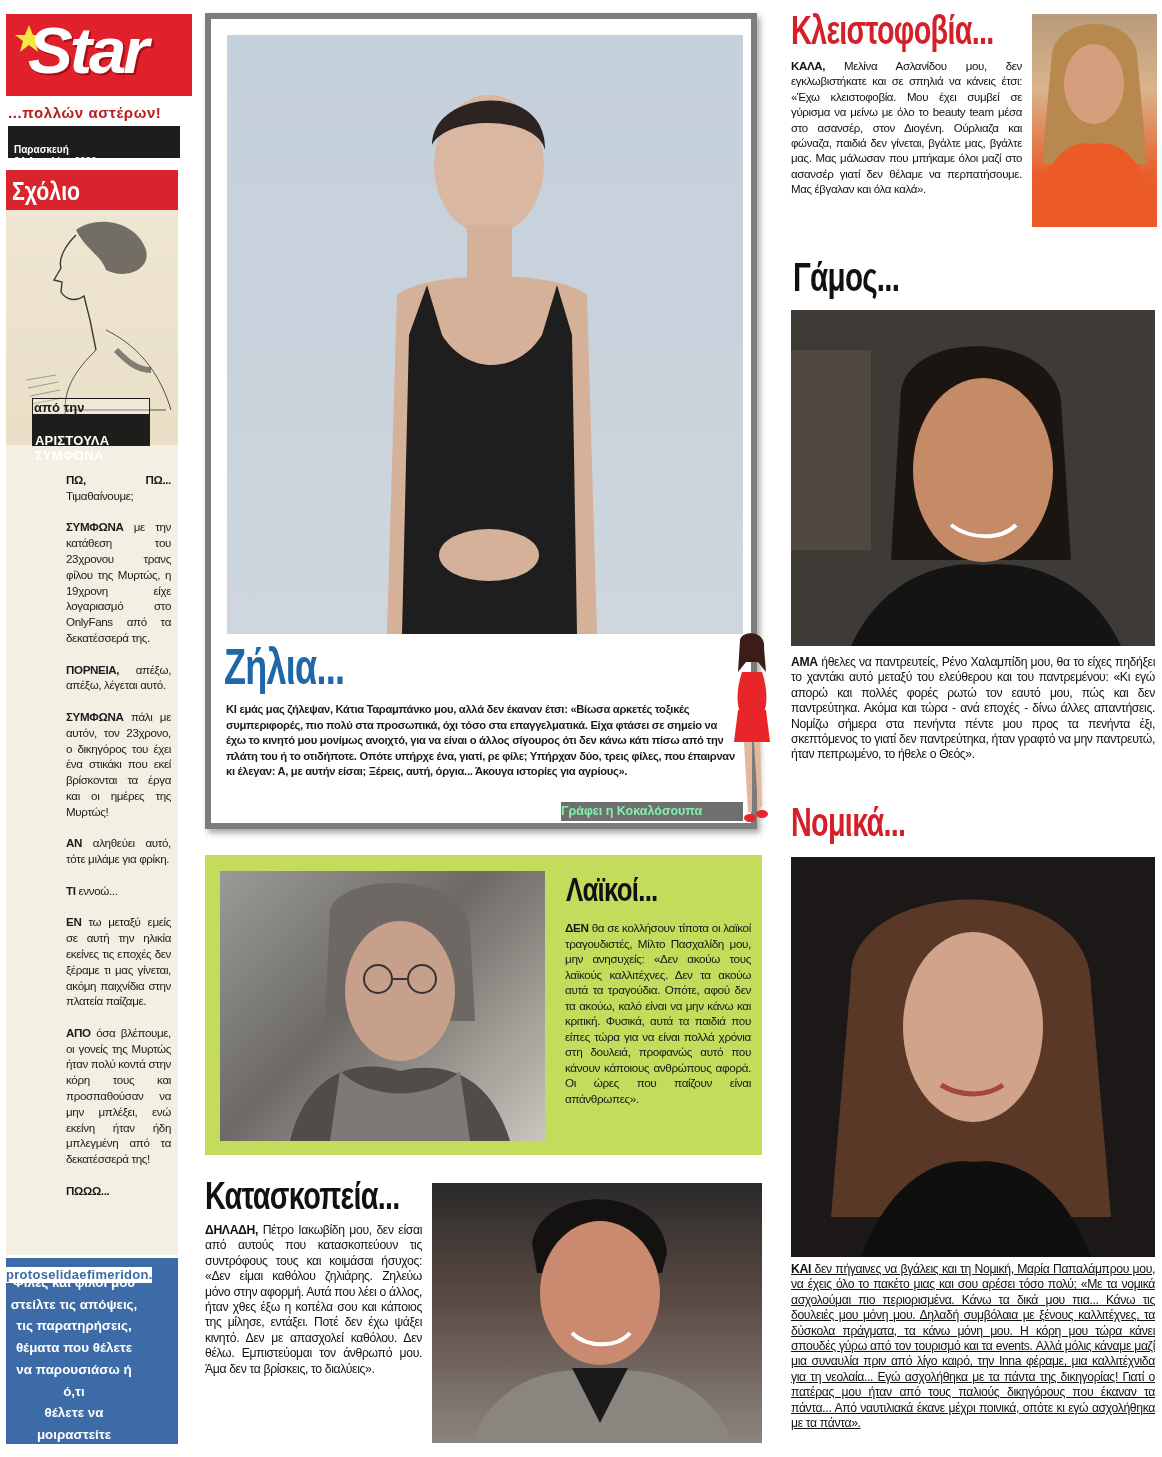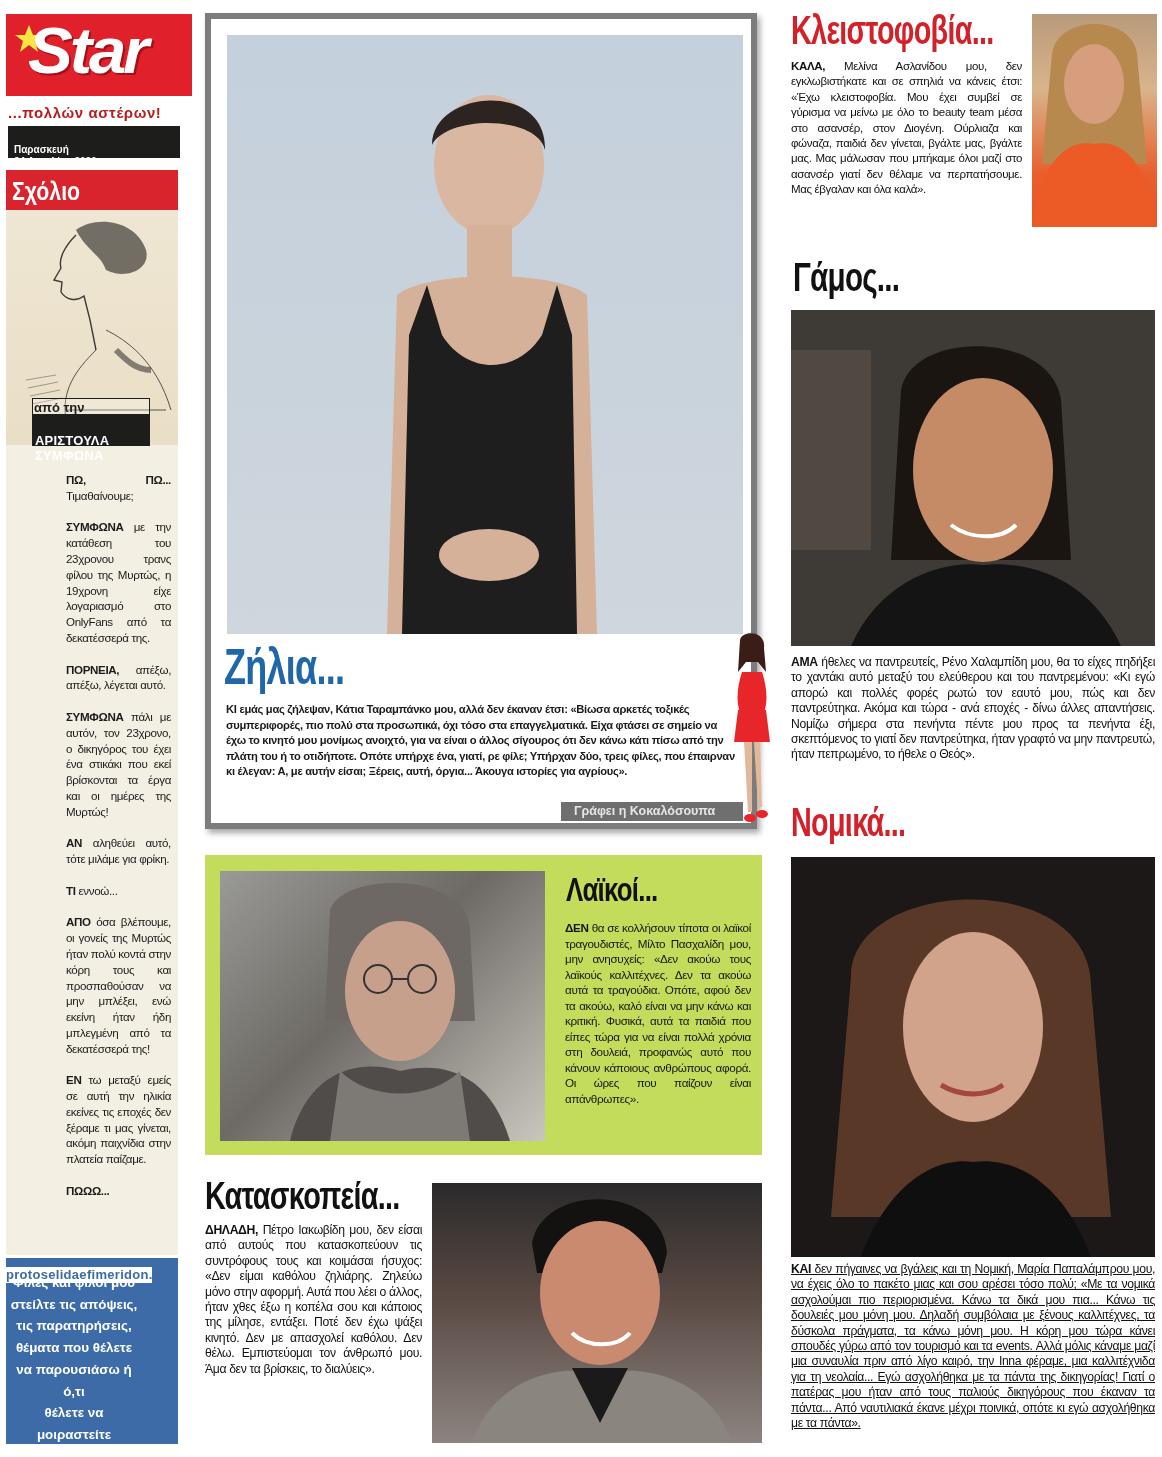--- a/index.html
+++ b/index.html
@@ -28,21 +28,21 @@
   #comment-body p { font-size: 11.6px; line-height: 15.8px; margin-bottom: 15.8px; text-align: justify; letter-spacing: -0.35px; color: #1b1b1b; padding-left: 43px; }
   #mail-box { left: 6px; top: 1258px; width: 172px; height: 186px; background: #3c6ba7; color: #fff; text-align: center; }
   #mail-text { left: 6px; top: 1272px; width: 136px; text-align: center; font-size: 13.4px; line-height: 21.7px; font-weight: bold; color: #fff; }
   #watermark { left: 4px; top: 1267px; width: 148px; height: 16px; background: #fff; color: #3c6ba7; font-size: 13px; font-weight: bold; line-height: 16px; padding-left: 2px; letter-spacing: 0.3px; }
 
   
   #frame { left: 205px; top: 13px; width: 552px; height: 816px; border: 6px solid #7c7c7c; background: #fff; box-shadow: 3px 4px 6px rgba(0,0,0,0.35); }
   #main-photo { left: 227px; top: 35px; width: 516px; height: 599px; background: linear-gradient(180deg, #c4d0dc 0%, #c9d3dc 55%, #cfd6dd 100%); }
   #zilia-title { left: 224px; top: 638px; font-size: 50px; color: #1f67a8; transform: scaleX(0.72); }
   #zilia-body { left: 226px; top: 702px; width: 512px; font-size: 11.2px; line-height: 15.6px; font-weight: bold; color: #1a1a1a; letter-spacing: -0.3px; text-align: left; }
-  #grafei { left: 561px; top: 802px; width: 182px; height: 19px; background: #6f6f6f; color: #e5e5e5; font-size: 12.5px; font-weight: bold; line-height: 19px; padding-left: 13px; }
+  #grafei { left: 561px; top: 802px; width: 182px; height: 19px; background: #6f6f6f; color: #86efac; font-size: 12.5px; font-weight: bold; line-height: 19px; padding-left: 0; }
   #doll { left: 722px; top: 632px; width: 55px; height: 200px; }
 
   
   #green-box { left: 205px; top: 855px; width: 557px; height: 300px; background: #c3dc5c; }
   #green-photo { left: 220px; top: 871px; width: 325px; height: 270px; background: linear-gradient(135deg, #9a9a96 0%, #6d6a65 45%, #c9c6bf 100%); }
   #laikoi-title { left: 566px; top: 870px; font-size: 34px; color: #111; transform: scaleX(0.76); }
   #laikoi-body { left: 565px; top: 920px; width: 186px; font-size: 11.7px; line-height: 15.5px; letter-spacing: -0.35px; text-align: justify; color: #161616; }
 
   
   #kata-title { left: 205px; top: 1175px; font-size: 38px; color: #111; transform: scaleX(0.76); }
@@ -97,22 +97,22 @@
   <div>ΣΥΜΦΩΝΑ</div>
 </div>
 
 <div class="abs" id="comment-body">
   <p><b>ΠΩ, ΠΩ...</b><span> Τιμαθαίνουμε;</span></p>
   <p><b>ΣΥΜΦΩΝΑ</b><span> με την κατάθεση του 23χρονου τρανς φίλου της Μυρτώς, η 19χρονη είχε λογαριασμό στο OnlyFans από τα δεκατέσσερά της.</span></p>
   <p><b>ΠΟΡΝΕΙΑ,</b><span> απέξω, απέξω, λέγεται αυτό.</span></p>
   <p><b>ΣΥΜΦΩΝΑ</b><span> πάλι με αυτόν, τον 23χρονο, ο δικηγόρος του έχει ένα στικάκι που εκεί βρίσκονται τα έργα και οι ημέρες της Μυρτώς!</span></p>
   <p><b>ΑΝ</b><span> αληθεύει αυτό, τότε μιλάμε για φρίκη.</span></p>
   <p><b>ΤΙ</b><span> εννοώ...</span></p>
+  <p><b>ΕΝ</b><span> τω μεταξύ εμείς σε αυτή την ηλικία εκείνες τις εποχές δεν ξέραμε τι μας γίνεται, ακόμη παιχνίδια στην πλατεία παίζαμε.</span></p>
   <p><b>ΑΠΟ</b><span> όσα βλέπουμε, οι γονείς της Μυρτώς ήταν πολύ κοντά στην κόρη τους και προσπαθούσαν να μην μπλέξει, ενώ εκείνη ήταν ήδη μπλεγμένη από τα δεκατέσσερά της!</span></p>
-  <p><b>ΕΝ</b><span> τω μεταξύ εμείς σε αυτή την ηλικία εκείνες τις εποχές δεν ξέραμε τι μας γίνεται, ακόμη παιχνίδια στην πλατεία παίζαμε.</span></p>
   <p><b>ΠΩΩΩ...</b><span></span></p>
 </div>
 
 <div class="abs" id="mail-box"></div>
 <div class="abs" id="mail-text">
   <div>Φίλες και φίλοι μου</div>
   <div>στείλτε τις απόψεις,</div>
   <div>τις παρατηρήσεις,</div>
   <div>θέματα που θέλετε</div>
   <div>να παρουσιάσω ή ό,τι</div>

